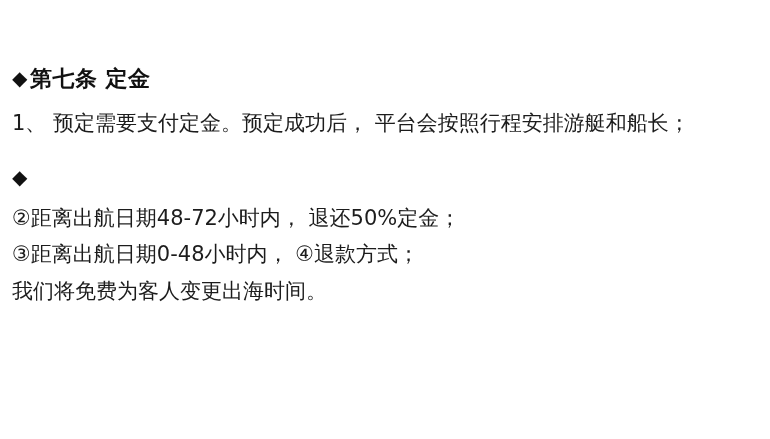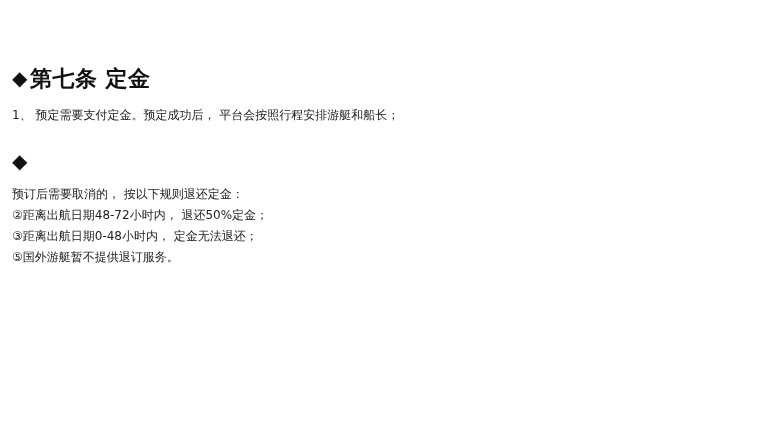--- a/index.html
+++ b/index.html
@@ -39,21 +39,21 @@
     margin-right: 2px;
     line-height: 1;
     position: relative;
     top: -1px;
   }
   .heading .htext {
     white-space: pre;
     margin-top: 40px;
   }
   .body-block {
-    font-size: 12px;
+    font-size: 21px;
     line-height: 1.75;
     color: #1c1c1c;
     margin: 0;
   }
   .para {
     margin: 0;
     text-indent: 0;
   }
   .sec1 {
     margin-top: 14px;
@@ -85,20 +85,19 @@
     <div class="body-block">
       <p class="para">1、 预定需要支付定金。预定成功后， 平台会按照行程安排游艇和船长；</p>
     </div>
   </div>
 
   <div class="section sec2">
     <h2 class="heading">
       <span class="diamond">◆</span>
     </h2>
     <div class="body-block">
-      <p class="list-line">预订后需要取消的， 按以下规则退还定金：</p>
       <p class="list-line">②距离出航日期48-72小时内， 退还50%定金；</p>
-      <p class="list-line">③距离出航日期0-48小时内， 定金无法退还；</p>
-      <p class="list-line">⑤国外游艇暂不提供退订服务。</p>
+      <p class="list-line">③距离出航日期0-48小时内， ④退款方式；</p>
+      <p class="list-line">我们将免费为客人变更出海时间。</p>
     </div>
   </div>
 
 </div>
 
 </body></html>

